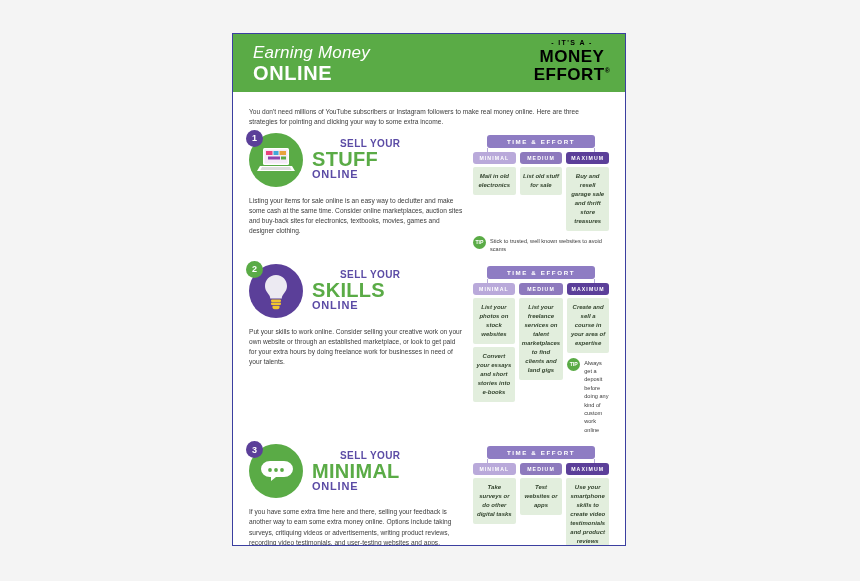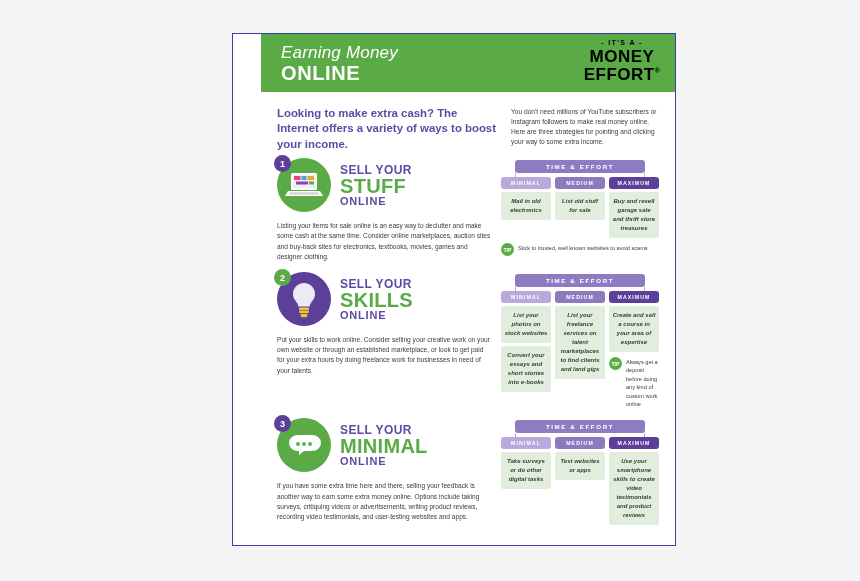--- a/index.html
+++ b/index.html
@@ -2,24 +2,23 @@
 <html><head>
 <meta charset="utf-8">
 <style>
   html,body{margin:0;padding:0;}
   body{
     width:860px;height:581px;background:#f4f4f4;
     font-family:"Liberation Sans", sans-serif;
     overflow:hidden;
   }
   .poster{
-    position:absolute;left:232px;top:33px;width:444px;height:513px;
+    position:absolute;left:232px;top:33px;width:394px;height:513px;
     background:#ffffff;border:1px solid #3b3fa0;box-sizing:border-box;
     overflow:hidden;
-    padding-left:28px;
   }
   
   .hdr{
     height:58px;background:#5aab46;position:relative;
     display:flex;align-items:center;
   }
   .hdr-title{padding-left:20px;line-height:1;}
   .hdr-t1{font-style:italic;font-size:17px;color:#ffffff;font-weight:400;letter-spacing:.2px;}
   .hdr-t2{font-size:20px;color:#ffffff;font-weight:bold;letter-spacing:.6px;margin-top:2px;}
   .logo{
@@ -48,21 +47,21 @@
   .c-green{background:#5aab46;}
   .c-purple{background:#5b3f99;}
   .badge{
     position:absolute;left:-3px;top:-3px;width:17px;height:17px;border-radius:50%;
     color:#fff;font-size:9px;font-weight:bold;display:flex;align-items:center;justify-content:center;
     z-index:3;
   }
   .b-purple{background:#5b3f99;}
   .b-green{background:#5aab46;}
   .titles{line-height:1;}
-  .t-sell{font-size:12px;font-weight:bold;color:#5b4ba5;letter-spacing:.4px;}
+  .t-sell{font-size:10px;font-weight:bold;color:#5b4ba5;letter-spacing:.4px;margin-left:28px;}
   .t-big{font-size:20px;font-weight:bold;color:#5aab46;letter-spacing:.3px;margin:0 0;}
   .t-online{font-size:11px;font-weight:bold;color:#5b4ba5;letter-spacing:.8px;}
   .sec-body{font-size:6.6px;color:#3c3c3c;line-height:1.55;margin-top:9px;}
 
   
   .sec-right{flex:1;padding-top:2px;}
   .te-title{
     background:#8e7cc3;color:#fff;font-size:6.2px;font-weight:bold;letter-spacing:1.6px;
     text-align:center;padding:3px 0;border-radius:3px;margin:0 14px 0 14px;
   }
@@ -99,21 +98,20 @@
       <div class="hdr-t2">ONLINE</div>
     </div>
     <div class="logo">
       <div class="logo-sm">- IT'S A -</div>
       <div class="logo-b1">MONEY</div>
       <div class="logo-b2"><span>EFFORT</span><sup>®</sup></div>
     </div>
   </div>
 
   <div class="intro">
-    <div class="intro-head">Looking to make extra cash? The Internet offers a variety of ways to boost your income.</div>
     <div class="intro-body">You don't need millions of YouTube subscribers or Instagram followers to make real money online. Here are three strategies for pointing and clicking your way to some extra income.</div>
   </div>
 
   <div class="sec">
     <div class="sec-left">
       <div class="sec-head">
         <div class="circle c-green">
           <div class="badge b-purple">1</div>
           <svg width="40" height="30" viewBox="0 0 40 30">
             <rect x="7" y="3" width="26" height="17" rx="1.5" fill="#ffffff"></rect>

